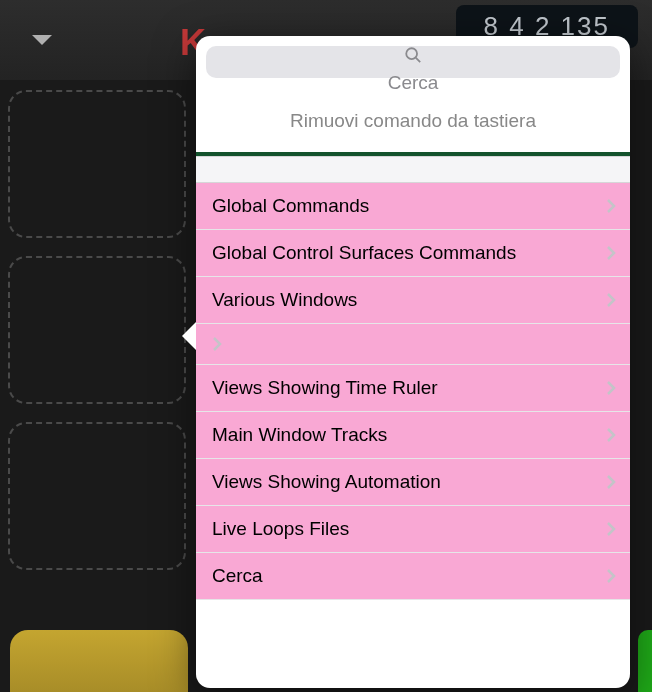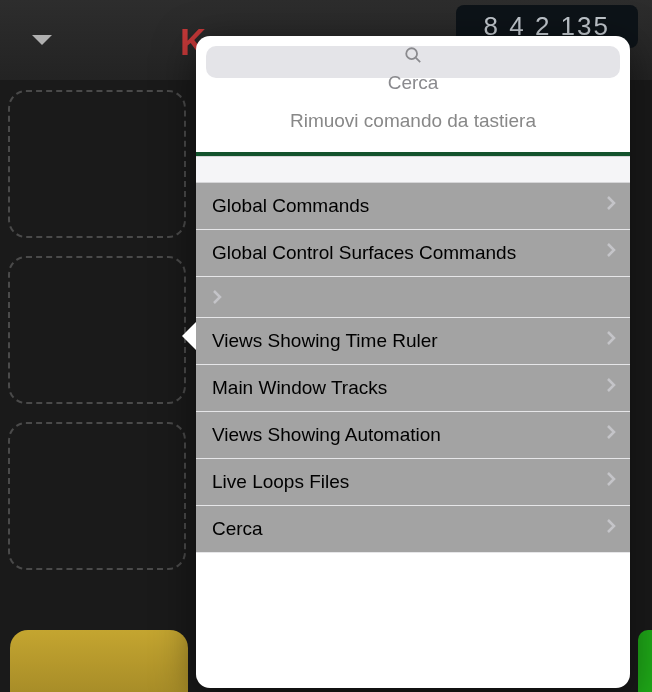--- a/index.html
+++ b/index.html
@@ -156,25 +156,26 @@
       height: 26px;
       background: #f5f5f7;
       border-bottom: 1px solid #d6d6d8;
     }
     .menu-list {
       display: flex;
       flex-direction: column;
     }
     .menu-item {
       display: flex;
+      align-items: center;
       justify-content: space-between;
       padding: 12px 14px 12px 16px;
       border-bottom: 1px solid #e6e6e8;
       cursor: pointer;
-      background: #a3a3a3;
+      background: #f9a8d4;
     }
     .menu-label {
       color: #000;
       font-size: 19px;
       font-weight: 400;
     }
     .chevron {
       width: 10px;
       height: 16px;
       flex-shrink: 0;
@@ -232,20 +233,26 @@
             <polyline points="2,2 8,8 2,14"></polyline>
           </svg></span>
     </div>
     <div class="menu-item">
       <span class="menu-label">Global Control Surfaces Commands</span>
       <span class="chevron"><svg viewBox="0 0 10 16">
             <polyline points="2,2 8,8 2,14"></polyline>
           </svg></span>
     </div>
     <div class="menu-item">
+      <span class="menu-label">Various Windows</span>
+      <span class="chevron"><svg viewBox="0 0 10 16">
+            <polyline points="2,2 8,8 2,14"></polyline>
+          </svg></span>
+    </div>
+    <div class="menu-item">
       <span class="chevron"><svg viewBox="0 0 10 16">
             <polyline points="2,2 8,8 2,14"></polyline>
           </svg></span>
     </div>
     <div class="menu-item">
       <span class="menu-label">Views Showing Time Ruler</span>
       <span class="chevron"><svg viewBox="0 0 10 16">
             <polyline points="2,2 8,8 2,14"></polyline>
           </svg></span>
     </div>

